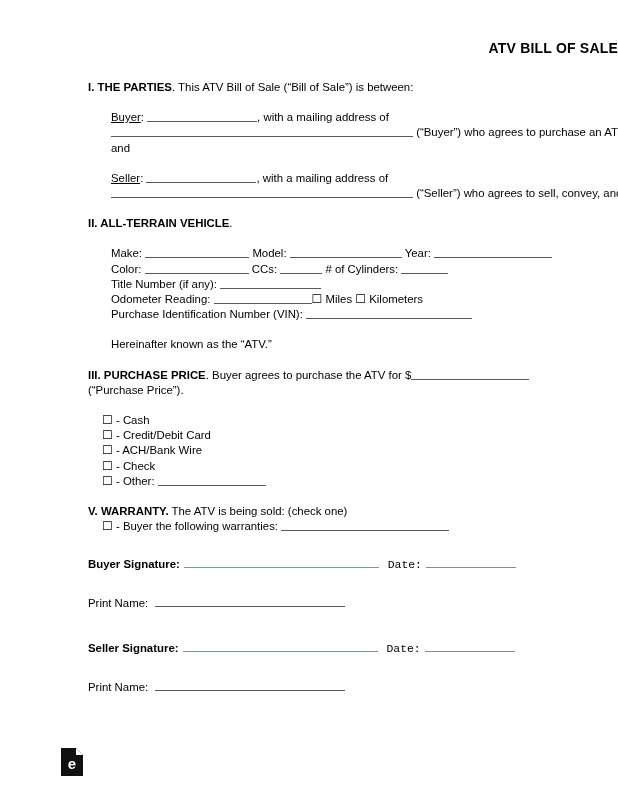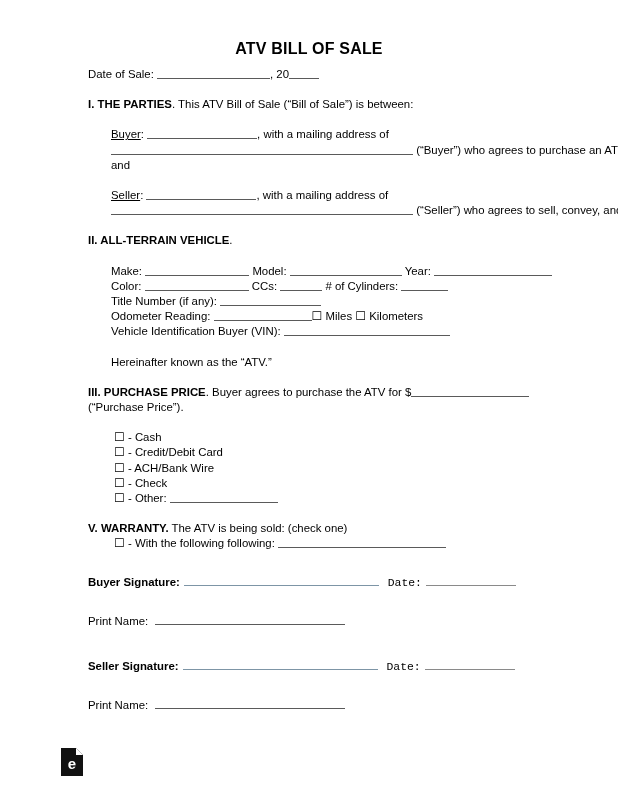--- a/index.html
+++ b/index.html
@@ -16,40 +16,40 @@
     overflow: hidden;
   }
   .page {
     position: relative;
     width: 618px;
     height: 800px;
     background: #ffffff;
     padding: 0;
   }
   .doc-title {
-    text-align: center;
-    font-size: 16px;
+    text-align: right;
+    font-size: 14px;
     font-weight: bold;
     letter-spacing: 0.2px;
     margin: 0;
     padding-top: 40px;
   }
   .body-area {
     padding: 0 73px 0 88px;
     font-size: 11.4px;
     line-height: 15.2px;
   }
   .row {
     white-space: nowrap;
   }
   .indent {
     margin-left: 23px;
   }
   .indent2 {
-    margin-left: 26px;
+    margin-left: 14px;
   }
   .sec-head {
     font-weight: bold;
   }
   .u {
     text-decoration: underline;
   }
   
   .blank {
     display: inline-block;
@@ -137,24 +137,20 @@
 <body>
 
 <div class="page">
 
   <h1 class="doc-title">ATV BILL OF SALE</h1>
 
   <div class="body-area">
 
     <div class="sp-sm"></div>
 
-    <div class="row">
-      <span>Date of Sale:</span>
-      <span class="blank b-date"></span><span>, 20</span><span class="blank b-yr"></span>
-    </div>
 
     <div class="sp-md"></div>
 
     <div class="row">
       <span class="sec-head">I. THE PARTIES</span><span>. This ATV Bill of Sale (“Bill of Sale”) is between:</span>
     </div>
 
     <div class="sp-md"></div>
 
     <div class="indent">
@@ -214,21 +210,21 @@
         <span class="blank b-title"></span>
       </div>
       <div class="row">
         <span>Odometer Reading:</span>
         <span class="blank b-odo"></span><span class="cb">☐</span>
         <span>Miles</span>
         <span class="cb">☐</span>
         <span>Kilometers</span>
       </div>
       <div class="row">
-        <span>Vehicle Identification Buyer (VIN):</span>
+        <span>Purchase Identification Number (VIN):</span>
         <span class="blank b-vin"></span>
       </div>
 
       <div class="sp-md"></div>
 
       <div class="row">
         <span>Hereinafter known as the “ATV.”</span>
       </div>
     </div>
 
@@ -270,21 +266,21 @@
 
     <div class="sp-md"></div>
 
     <div class="row">
       <span class="sec-head">V. WARRANTY.</span><span> The ATV is being sold: (check one)</span>
     </div>
 
     <div class="indent2">
       <div class="row">
         <span class="cb">☐</span>
-        <span>- With the following following:</span>
+        <span>- Buyer the following warranties:</span>
         <span class="blank b-warr"></span>
       </div>
     </div>
 
   </div>
 
   <div class="sp-lg"></div>
 
   <div class="sig-block">
 

